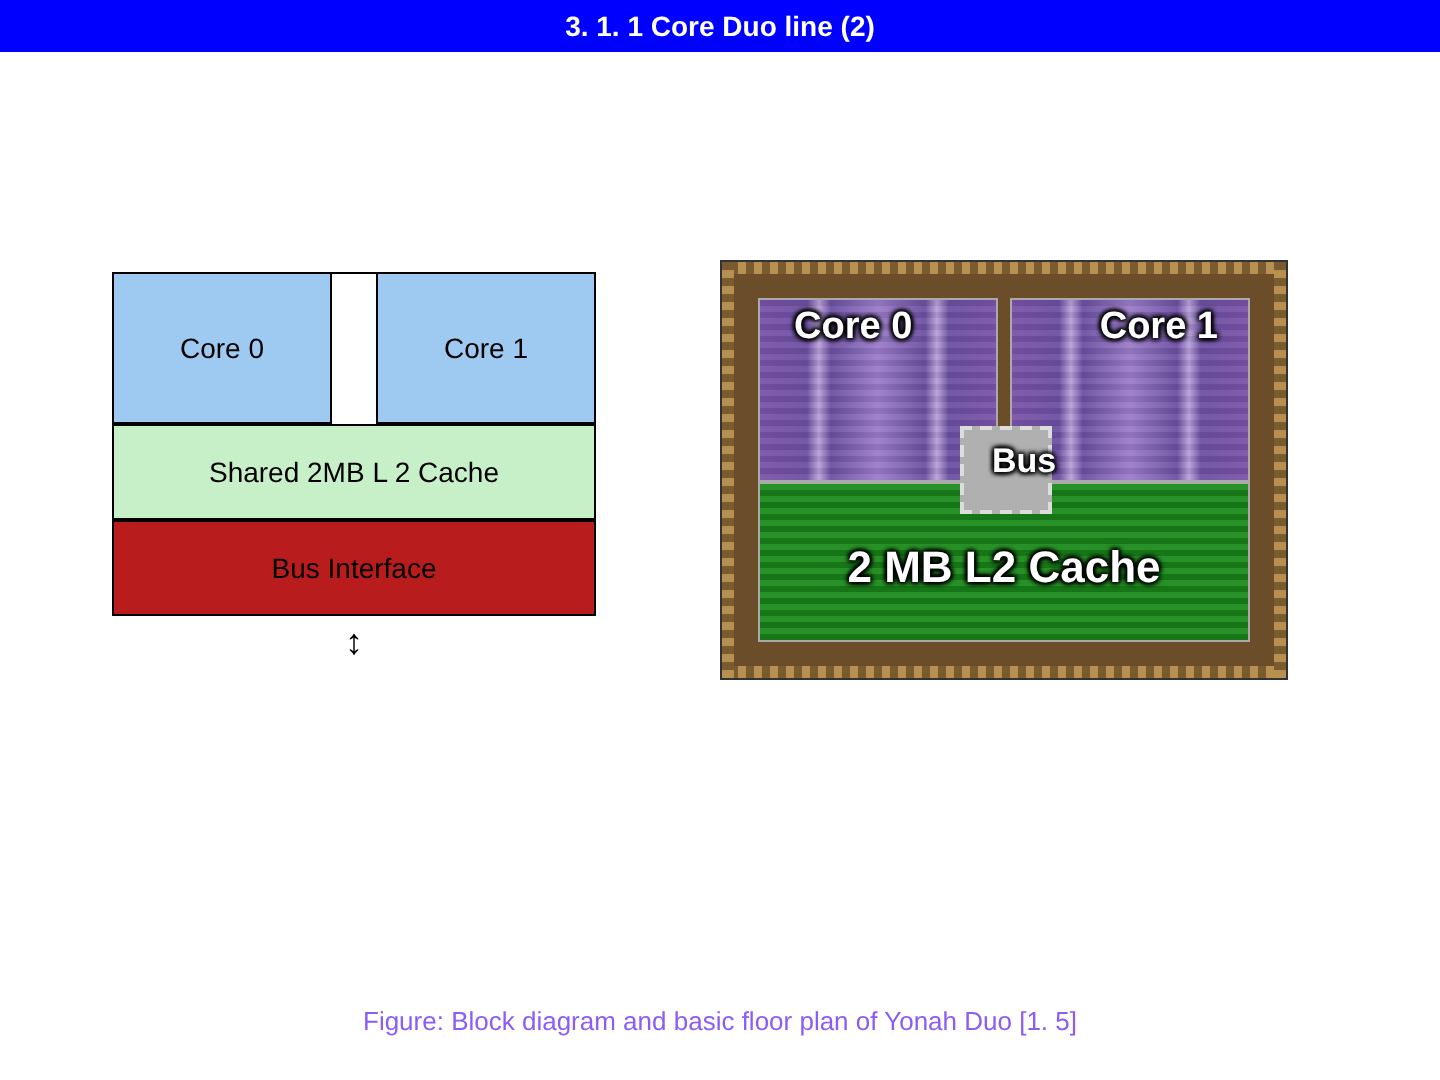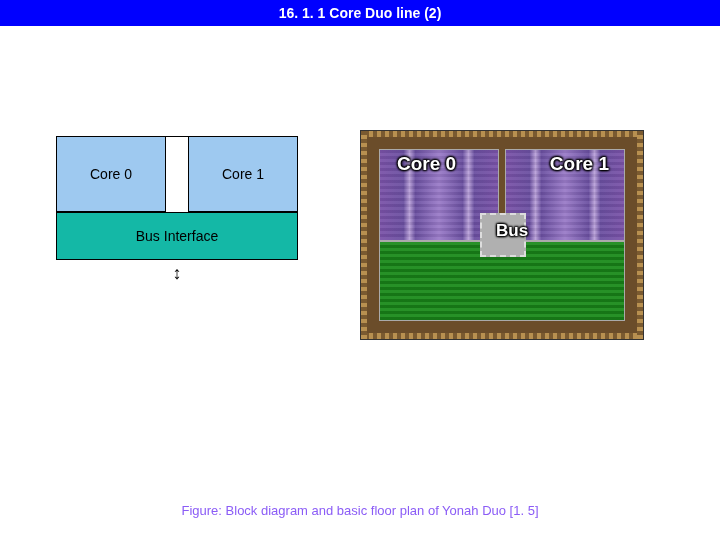--- a/index.html
+++ b/index.html
@@ -63,21 +63,21 @@
     border-top: 1px solid #000;
     display: flex;
     align-items: center;
     justify-content: center;
     font-size: 14px;
     color: #000;
   }
   .bus-box {
     width: 242px;
     height: 48px;
-    background: #14b8a6;
+    background: #b91c1c;
     border: 1px solid #000;
     display: flex;
     align-items: center;
     justify-content: center;
     font-size: 14px;
     color: #000;
   }
   .arrow {
     text-align: center;
     font-size: 18px;
@@ -164,34 +164,37 @@
     bottom: 22px;
     text-align: center;
     font-size: 13px;
     color: #8b5cf6;
   }
 </style>
 </head>
 <body>
 
 <div class="header">
-  <span>16. 1. 1 Core Duo line (2)</span>
+  <span>3. 1. 1 Core Duo line (2)</span>
 </div>
 
 <div class="content">
 
   <div class="block-diagram">
     <div class="core-row">
       <div class="core-box">
         <span>Core 0</span>
       </div>
       <div class="core-gap"></div>
       <div class="core-box">
         <span>Core 1</span>
       </div>
+    </div>
+    <div class="cache-box">
+      <span>Shared 2MB L 2 Cache</span>
     </div>
     <div class="bus-box">
       <span>Bus Interface</span>
     </div>
     <div class="arrow">
       <span>↕</span>
     </div>
   </div>
 
   <div class="die-photo">
@@ -206,20 +209,21 @@
       <div class="die-core die-core-1">
         <div class="die-core-stripes"></div>
       </div>
       <div class="die-cache">
         <div class="die-cache-stripes"></div>
       </div>
       <div class="die-bus"></div>
       <div class="die-label lbl-core0">Core 0</div>
       <div class="die-label lbl-core1">Core 1</div>
       <div class="die-label lbl-bus">Bus</div>
+      <div class="die-label lbl-cache">2 MB L2 Cache</div>
     </div>
   </div>
 
 </div>
 
 <div class="caption">
   <span>Figure: Block diagram and basic floor plan of Yonah Duo [1. 5]</span>
 </div>
 
 </body></html>

